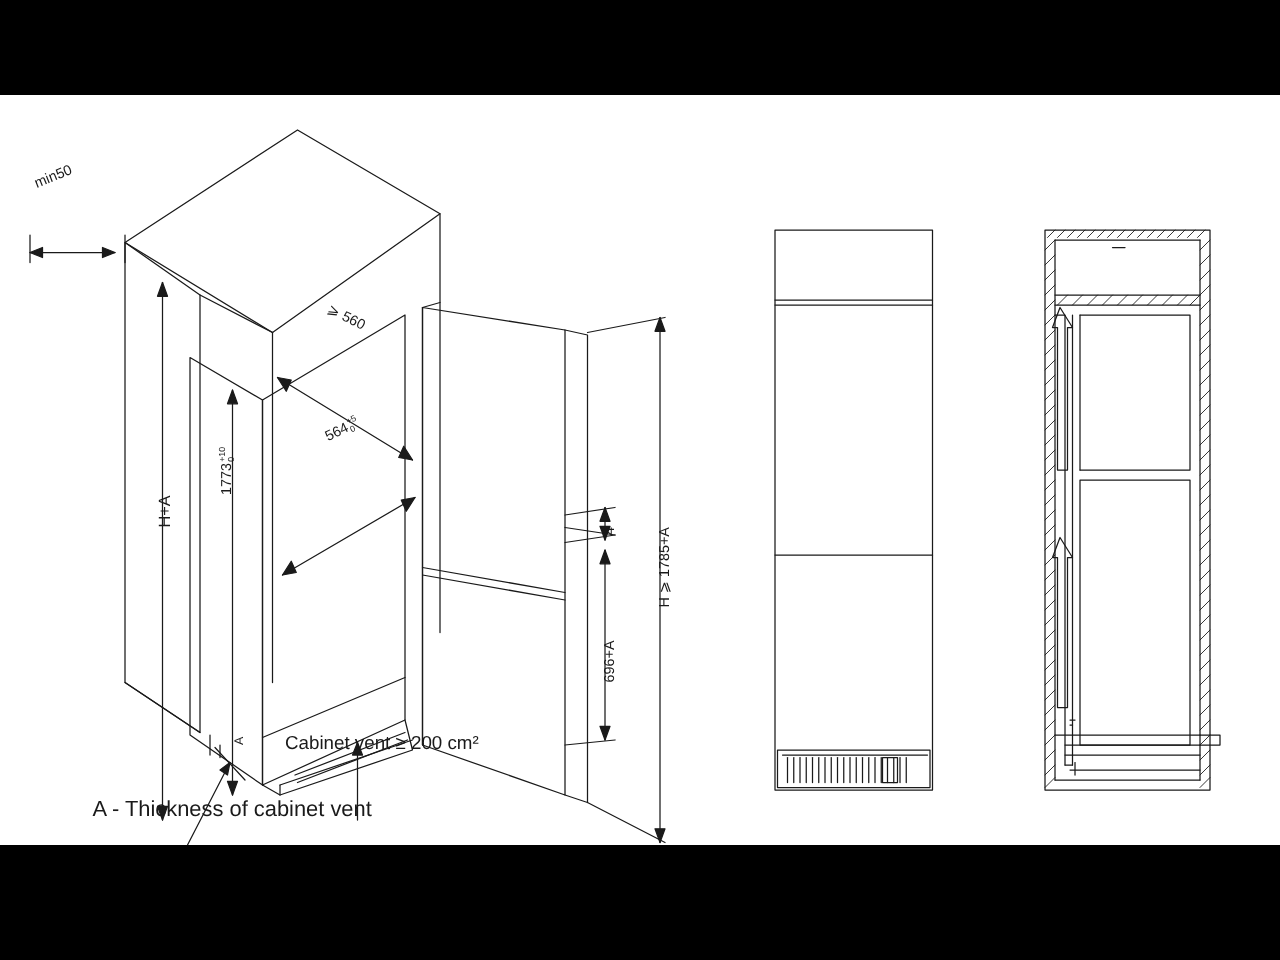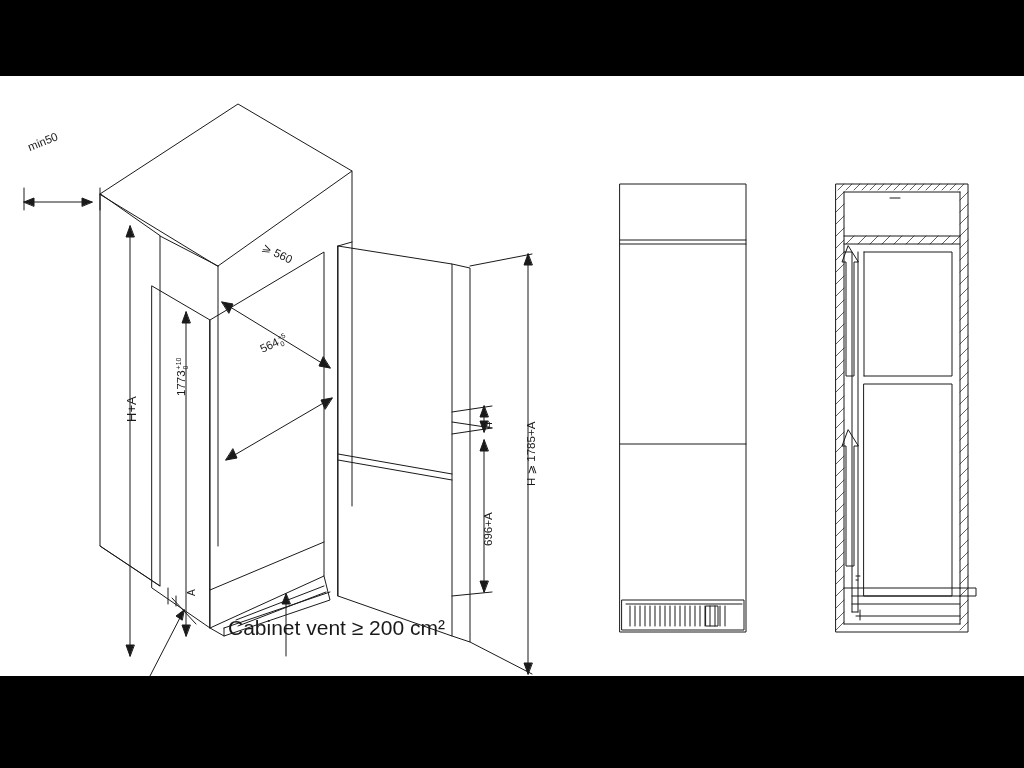--- a/index.html
+++ b/index.html
@@ -23,22 +23,21 @@
     background: #ffffff;
   }
   svg { display: block; }
   .label {
     position: absolute;
     color: #1a1a1a;
     white-space: nowrap;
   }
   .lbl-vent {
     left: 228px; top: 586px;
-    font-size: 21px;
-    margin-top: 30px;
+    font-size: 15px;
   }
   .lbl-note {
     left: 74px; top: 637px;
     font-size: 17.5px;
   }
   .dimtxt {
     position: absolute;
     color: #1a1a1a;
     font-size: 11.5px;
     white-space: nowrap;
@@ -362,15 +361,16 @@
 
     <div class="dimtxt" style="left:524px; top:410px; transform: rotate(-90deg); transform-origin: 0 0;">H ⩾ 1785+A</div>
 
     <div class="dimtxt" style="left:482px; top:352px; transform: rotate(-90deg); transform-origin: 0 0;">4</div>
 
     <div class="dimtxt" style="left:482px; top:470px; transform: rotate(-90deg); transform-origin: 0 0;">696+A</div>
 
     <div class="dimtxt" style="left:186px; top:520px; transform: rotate(-90deg); transform-origin: 0 0; font-size:10px;">A</div>
 
     <div class="label lbl-vent" style="top:510px;">Cabinet vent ≥ 200 cm²</div>
+    <div class="label lbl-note" style="top:561px;">A - Thickness of cabinet vent</div>
 
   </div>
 </div>
 
 </body></html>

